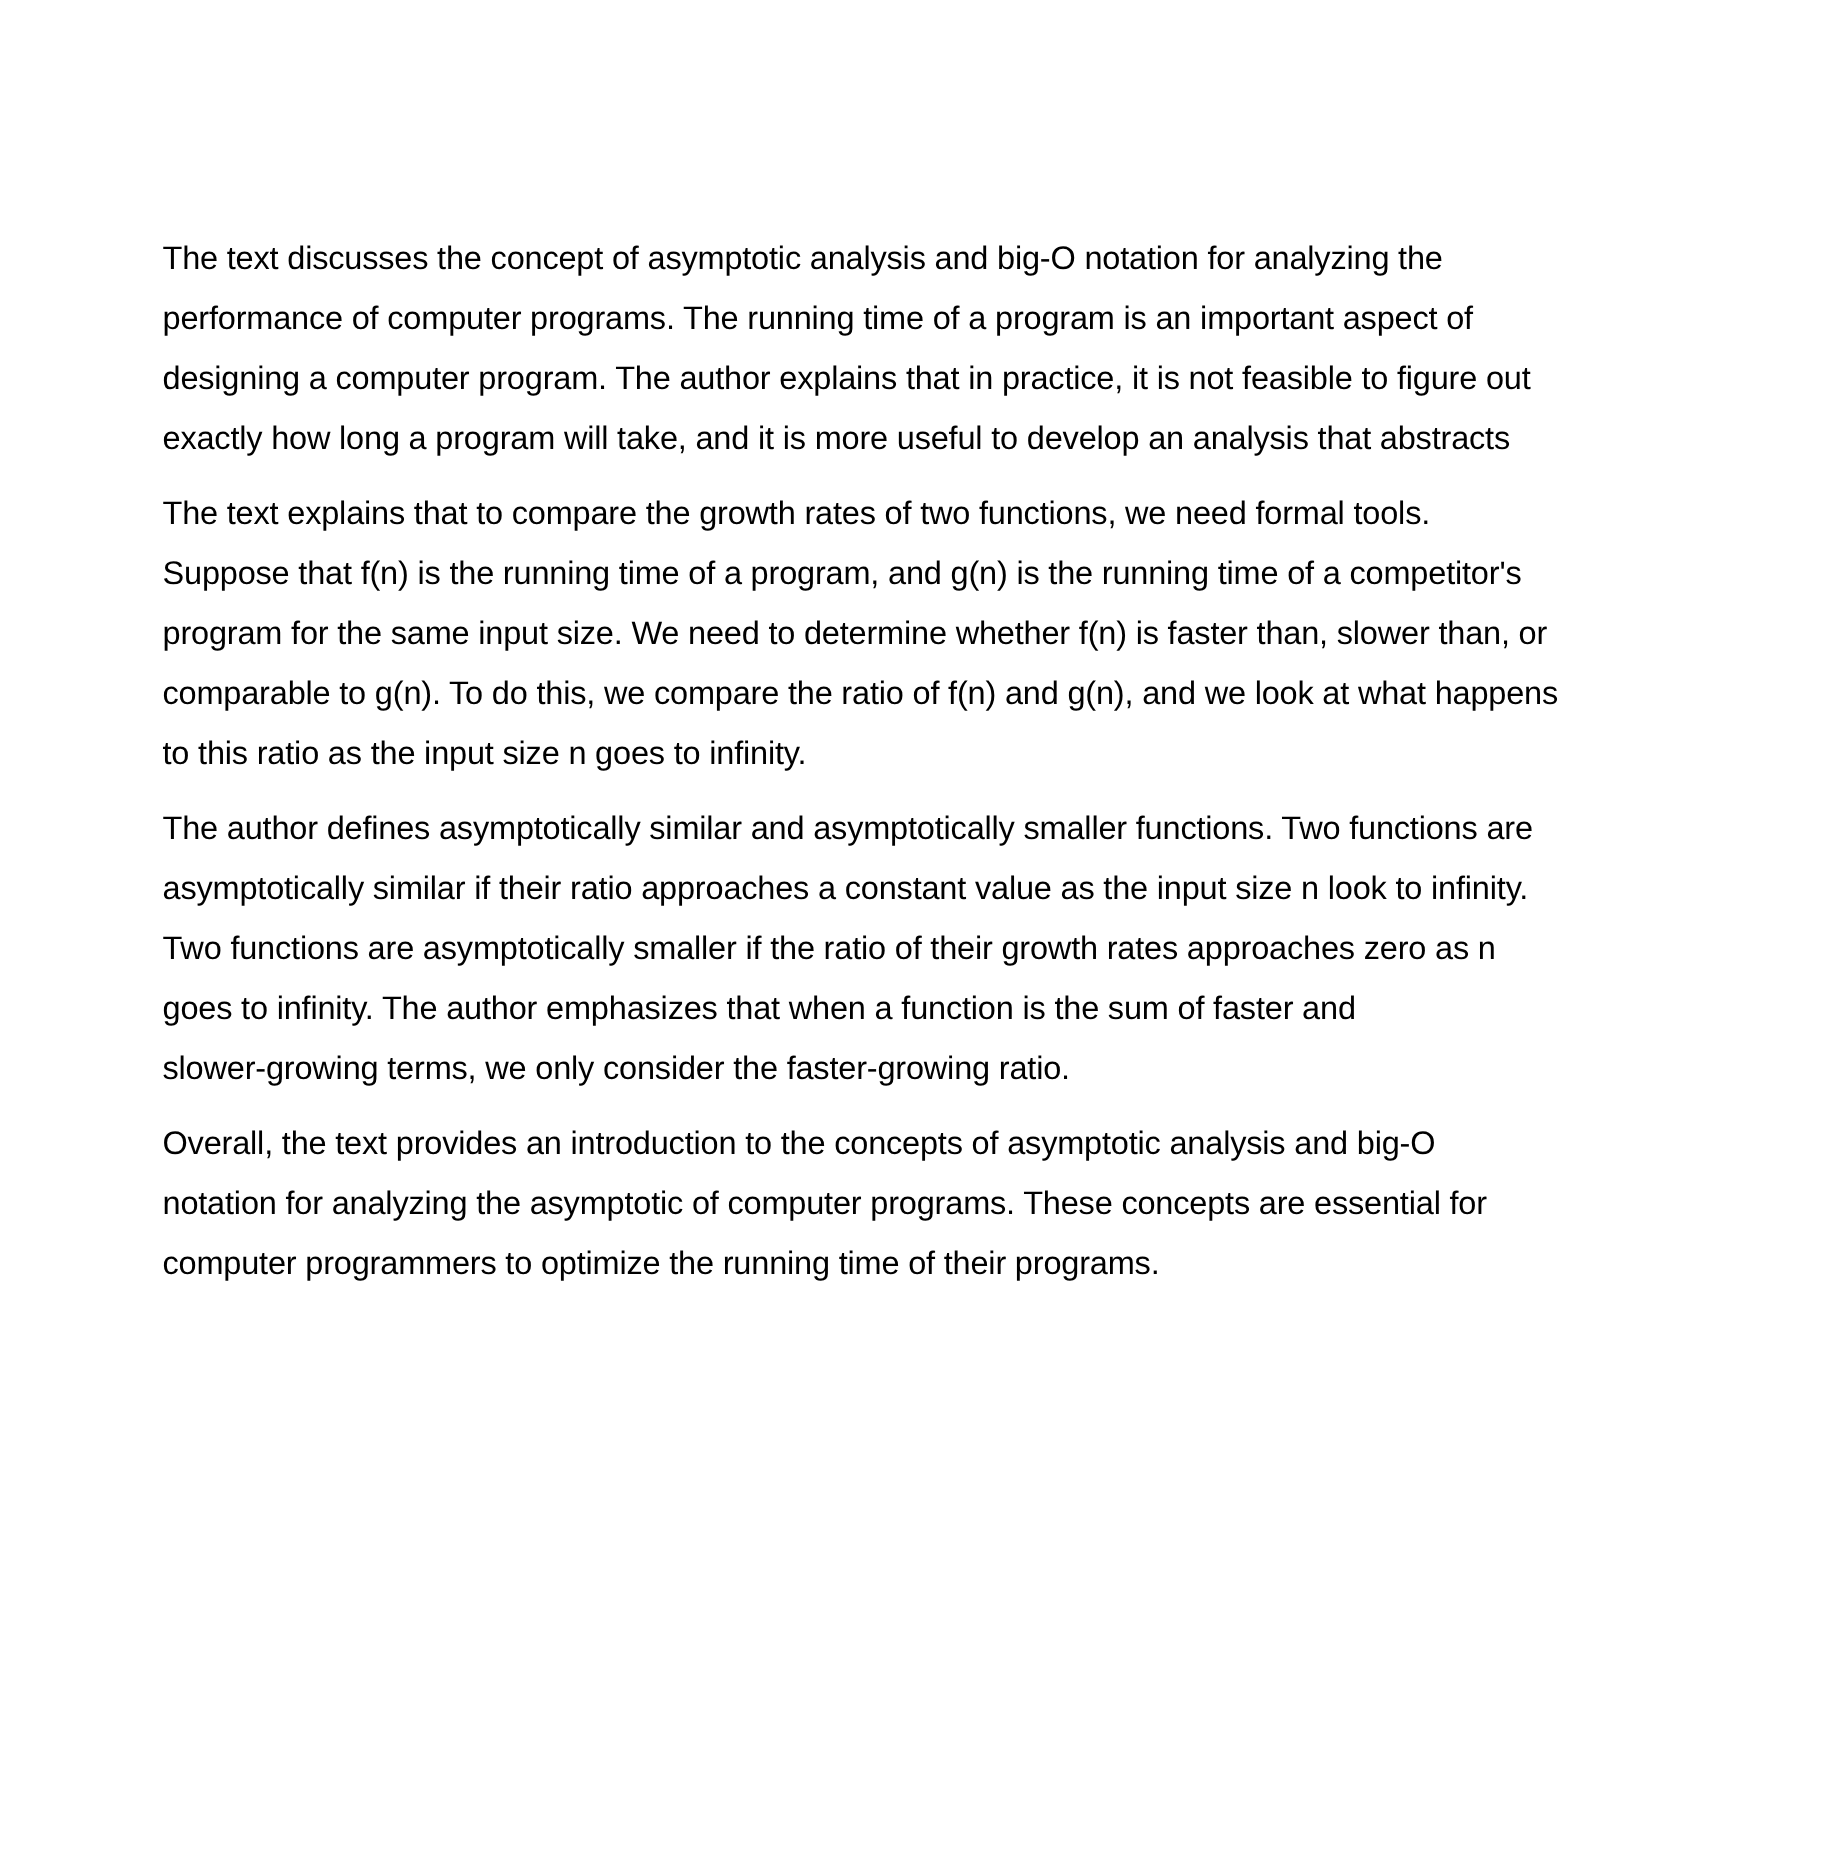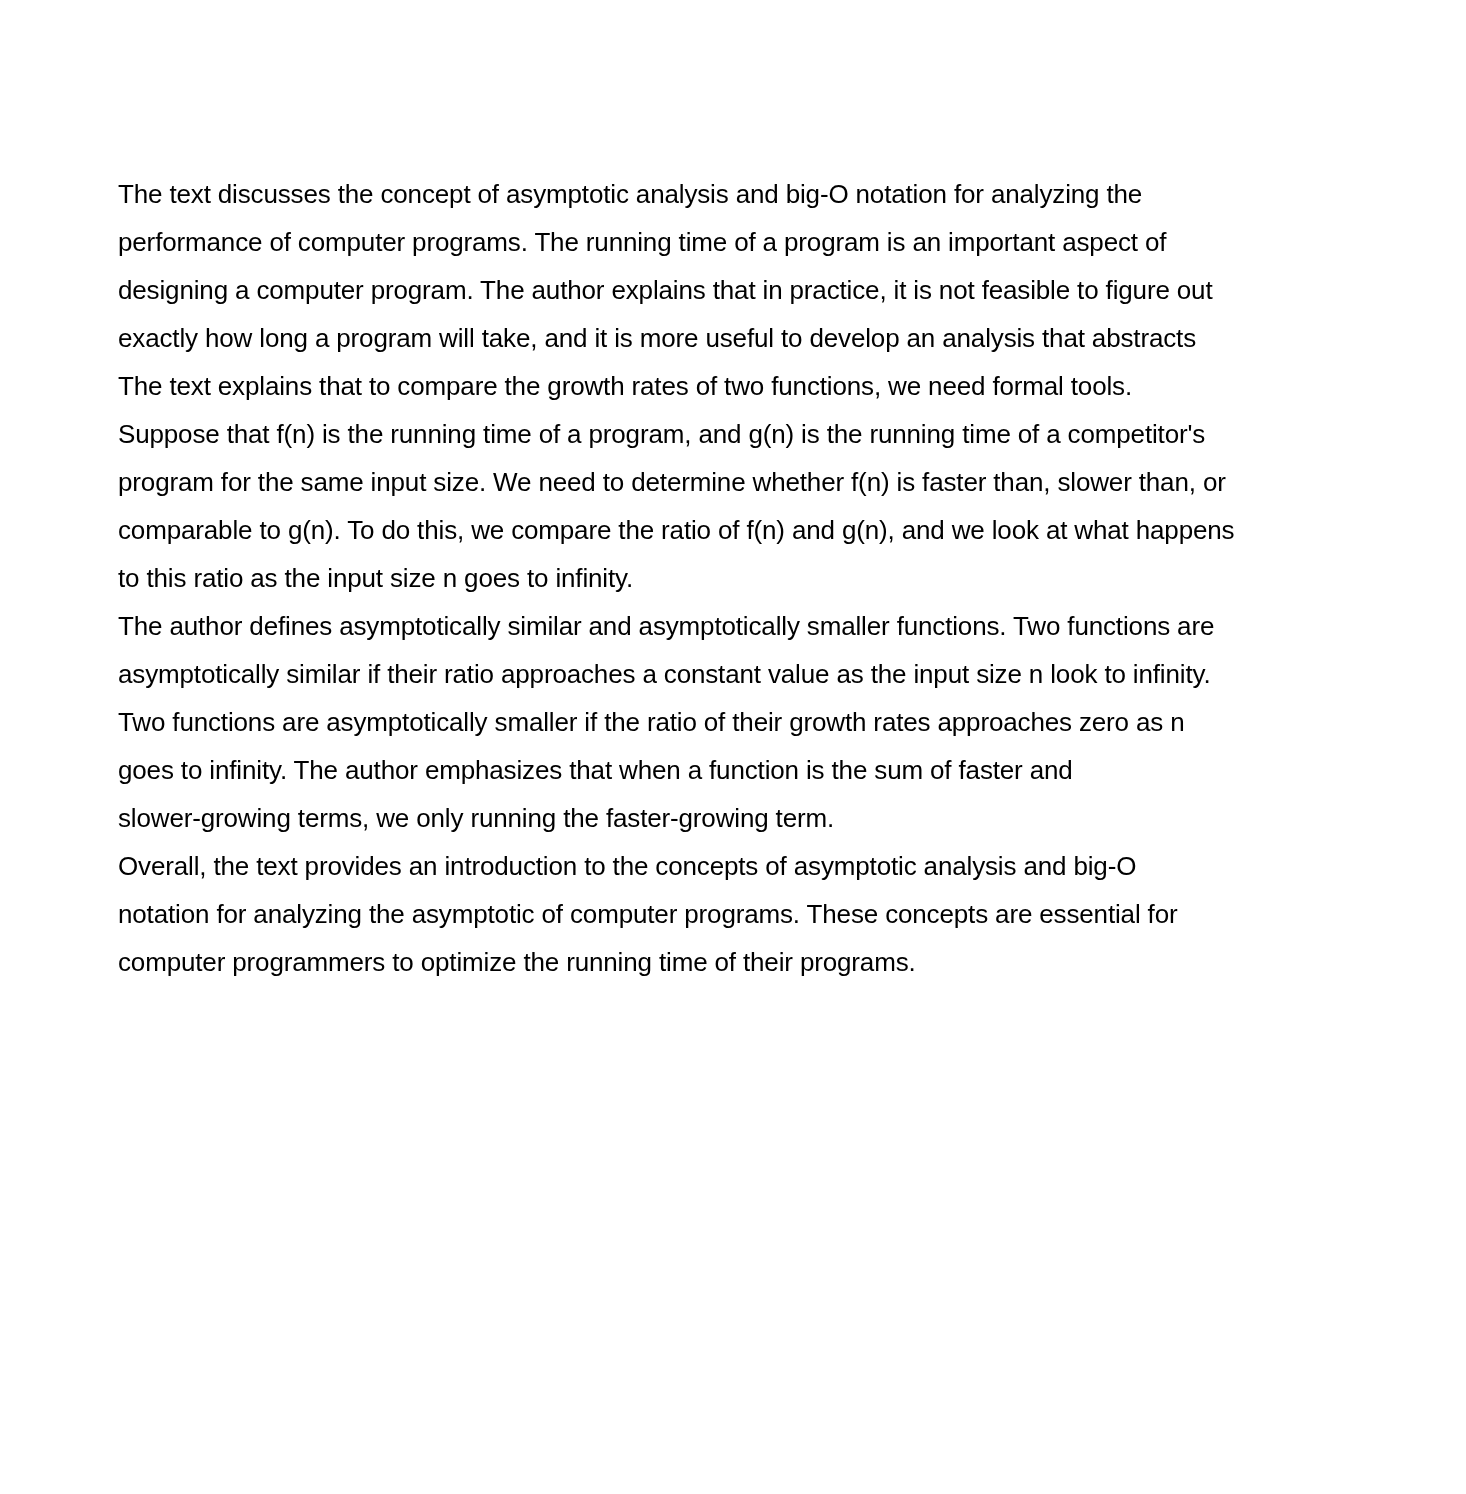--- a/index.html
+++ b/index.html
@@ -18,21 +18,21 @@
       left: 118px;
       top: 170px;
       width: 1300px;
       font-family: "Liberation Sans", sans-serif;
       font-size: 26px;
       line-height: 48px;
       color: #000000;
       letter-spacing: -0.15px;
     }
     .para {
-      margin: 0;
+      margin: 12px;
     }
     .line {
       display: block;
       white-space: nowrap;
     }
   </style>
 </head>
 <body>
 
 <div class="doc">
@@ -47,20 +47,20 @@
     <span class="line">Suppose that f(n) is the running time of a program, and g(n) is the running time of a competitor's</span>
     <span class="line">program for the same input size. We need to determine whether f(n) is faster than, slower than, or</span>
     <span class="line">comparable to g(n). To do this, we compare the ratio of f(n) and g(n), and we look at what happens</span>
     <span class="line">to this ratio as the input size n goes to infinity.</span>
   </p>
   <p class="para">
     <span class="line">The author defines asymptotically similar and asymptotically smaller functions. Two functions are</span>
     <span class="line">asymptotically similar if their ratio approaches a constant value as the input size n look to infinity.</span>
     <span class="line">Two functions are asymptotically smaller if the ratio of their growth rates approaches zero as n</span>
     <span class="line">goes to infinity. The author emphasizes that when a function is the sum of faster and</span>
-    <span class="line">slower-growing terms, we only running the faster-growing term.</span>
+    <span class="line">slower-growing terms, we only consider the faster-growing ratio.</span>
   </p>
   <p class="para">
     <span class="line">Overall, the text provides an introduction to the concepts of asymptotic analysis and big-O</span>
     <span class="line">notation for analyzing the asymptotic of computer programs. These concepts are essential for</span>
     <span class="line">computer programmers to optimize the running time of their programs.</span>
   </p>
 </div>
 
 </body></html>

